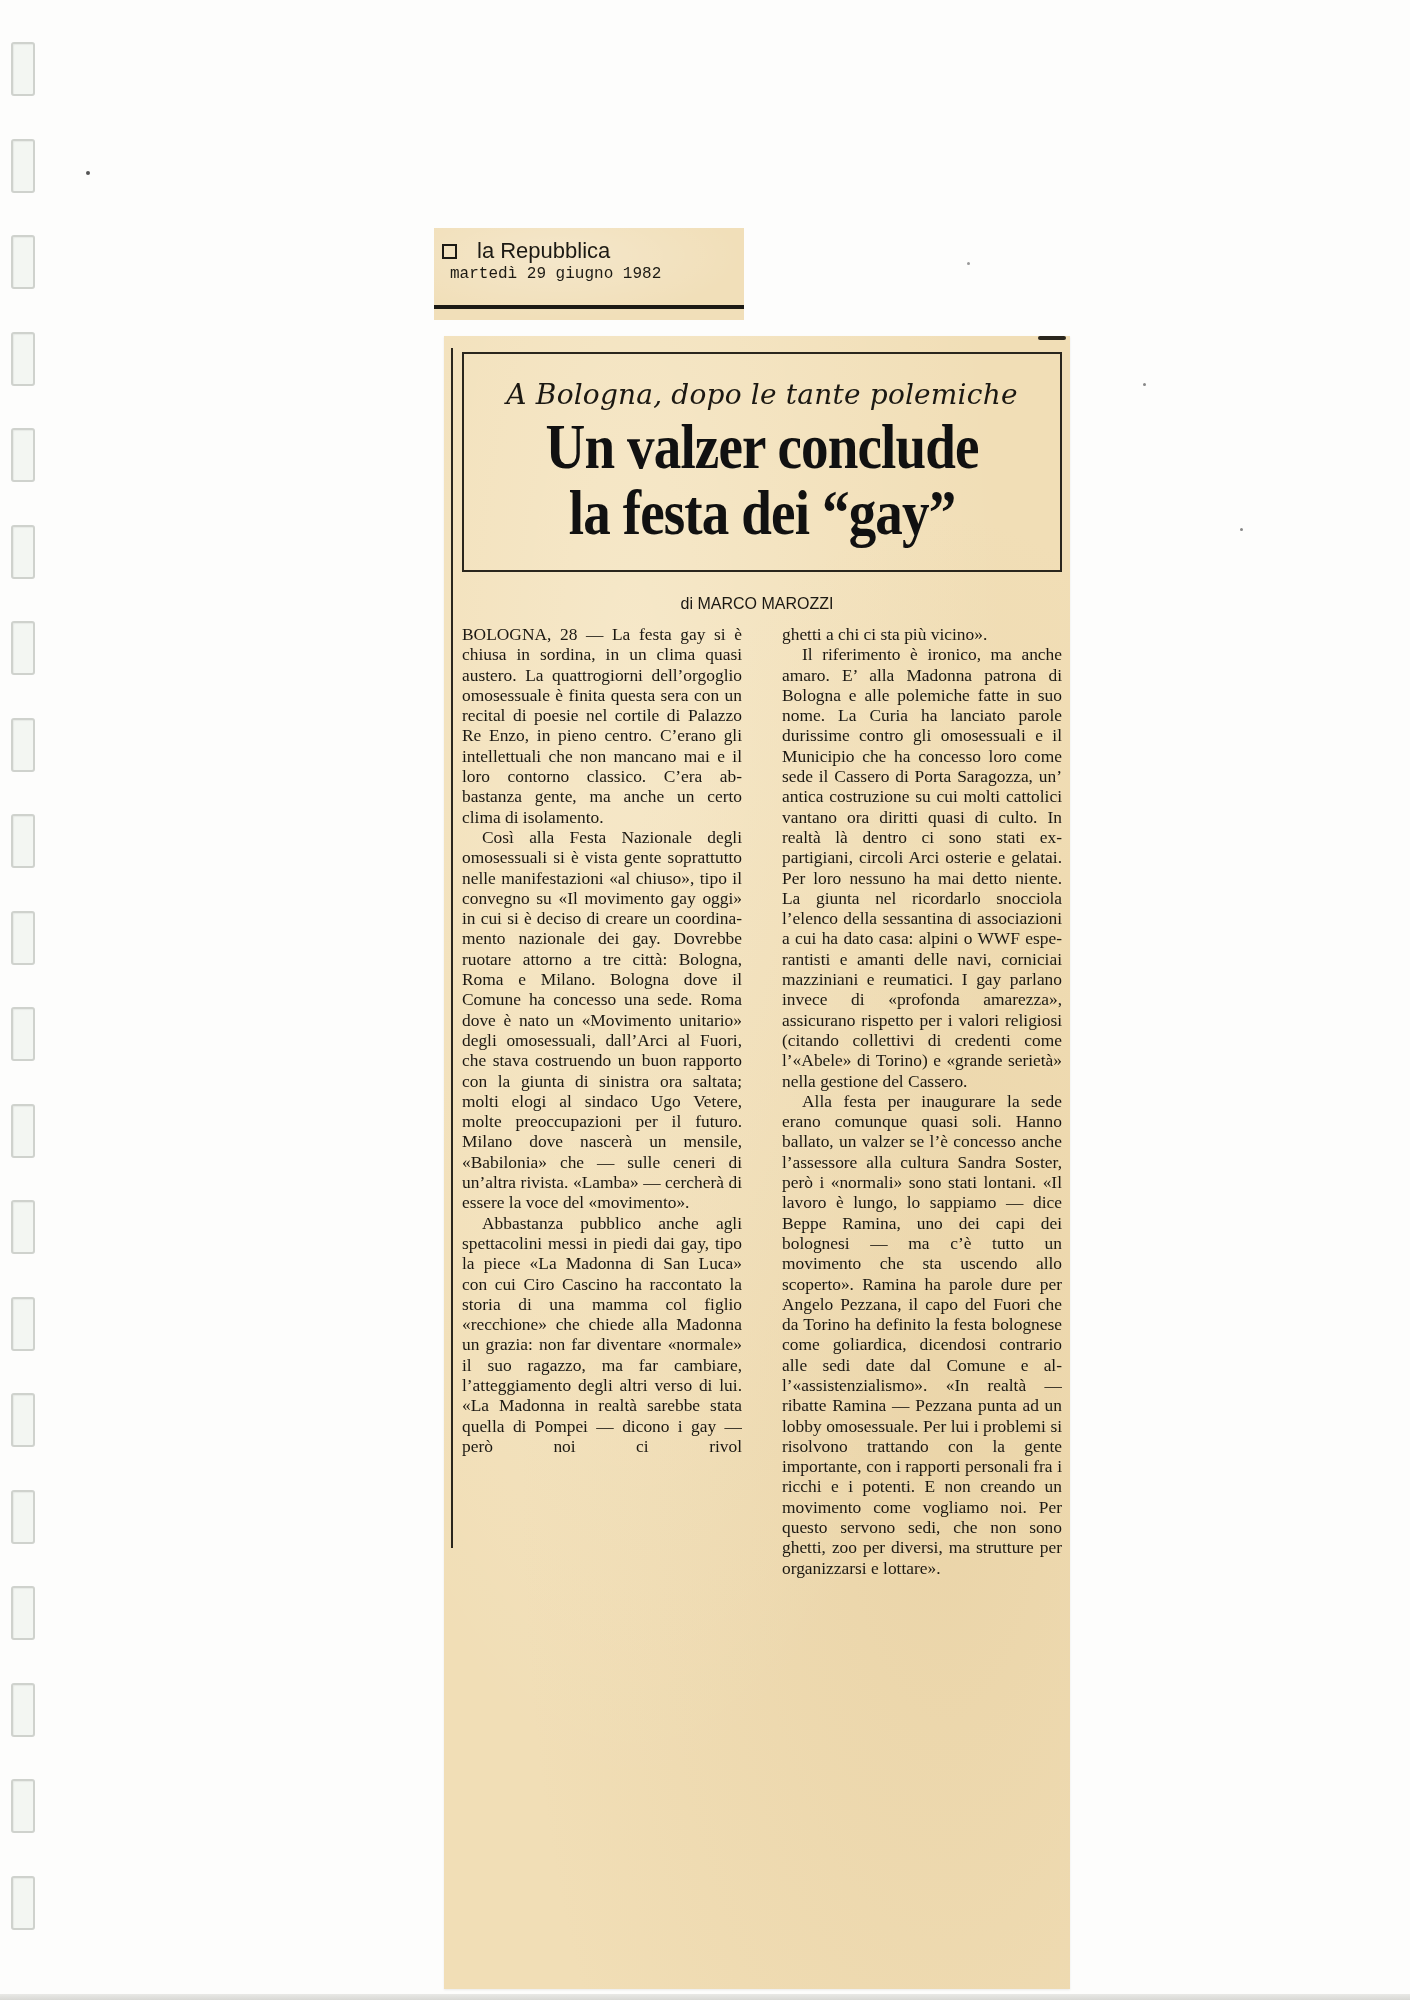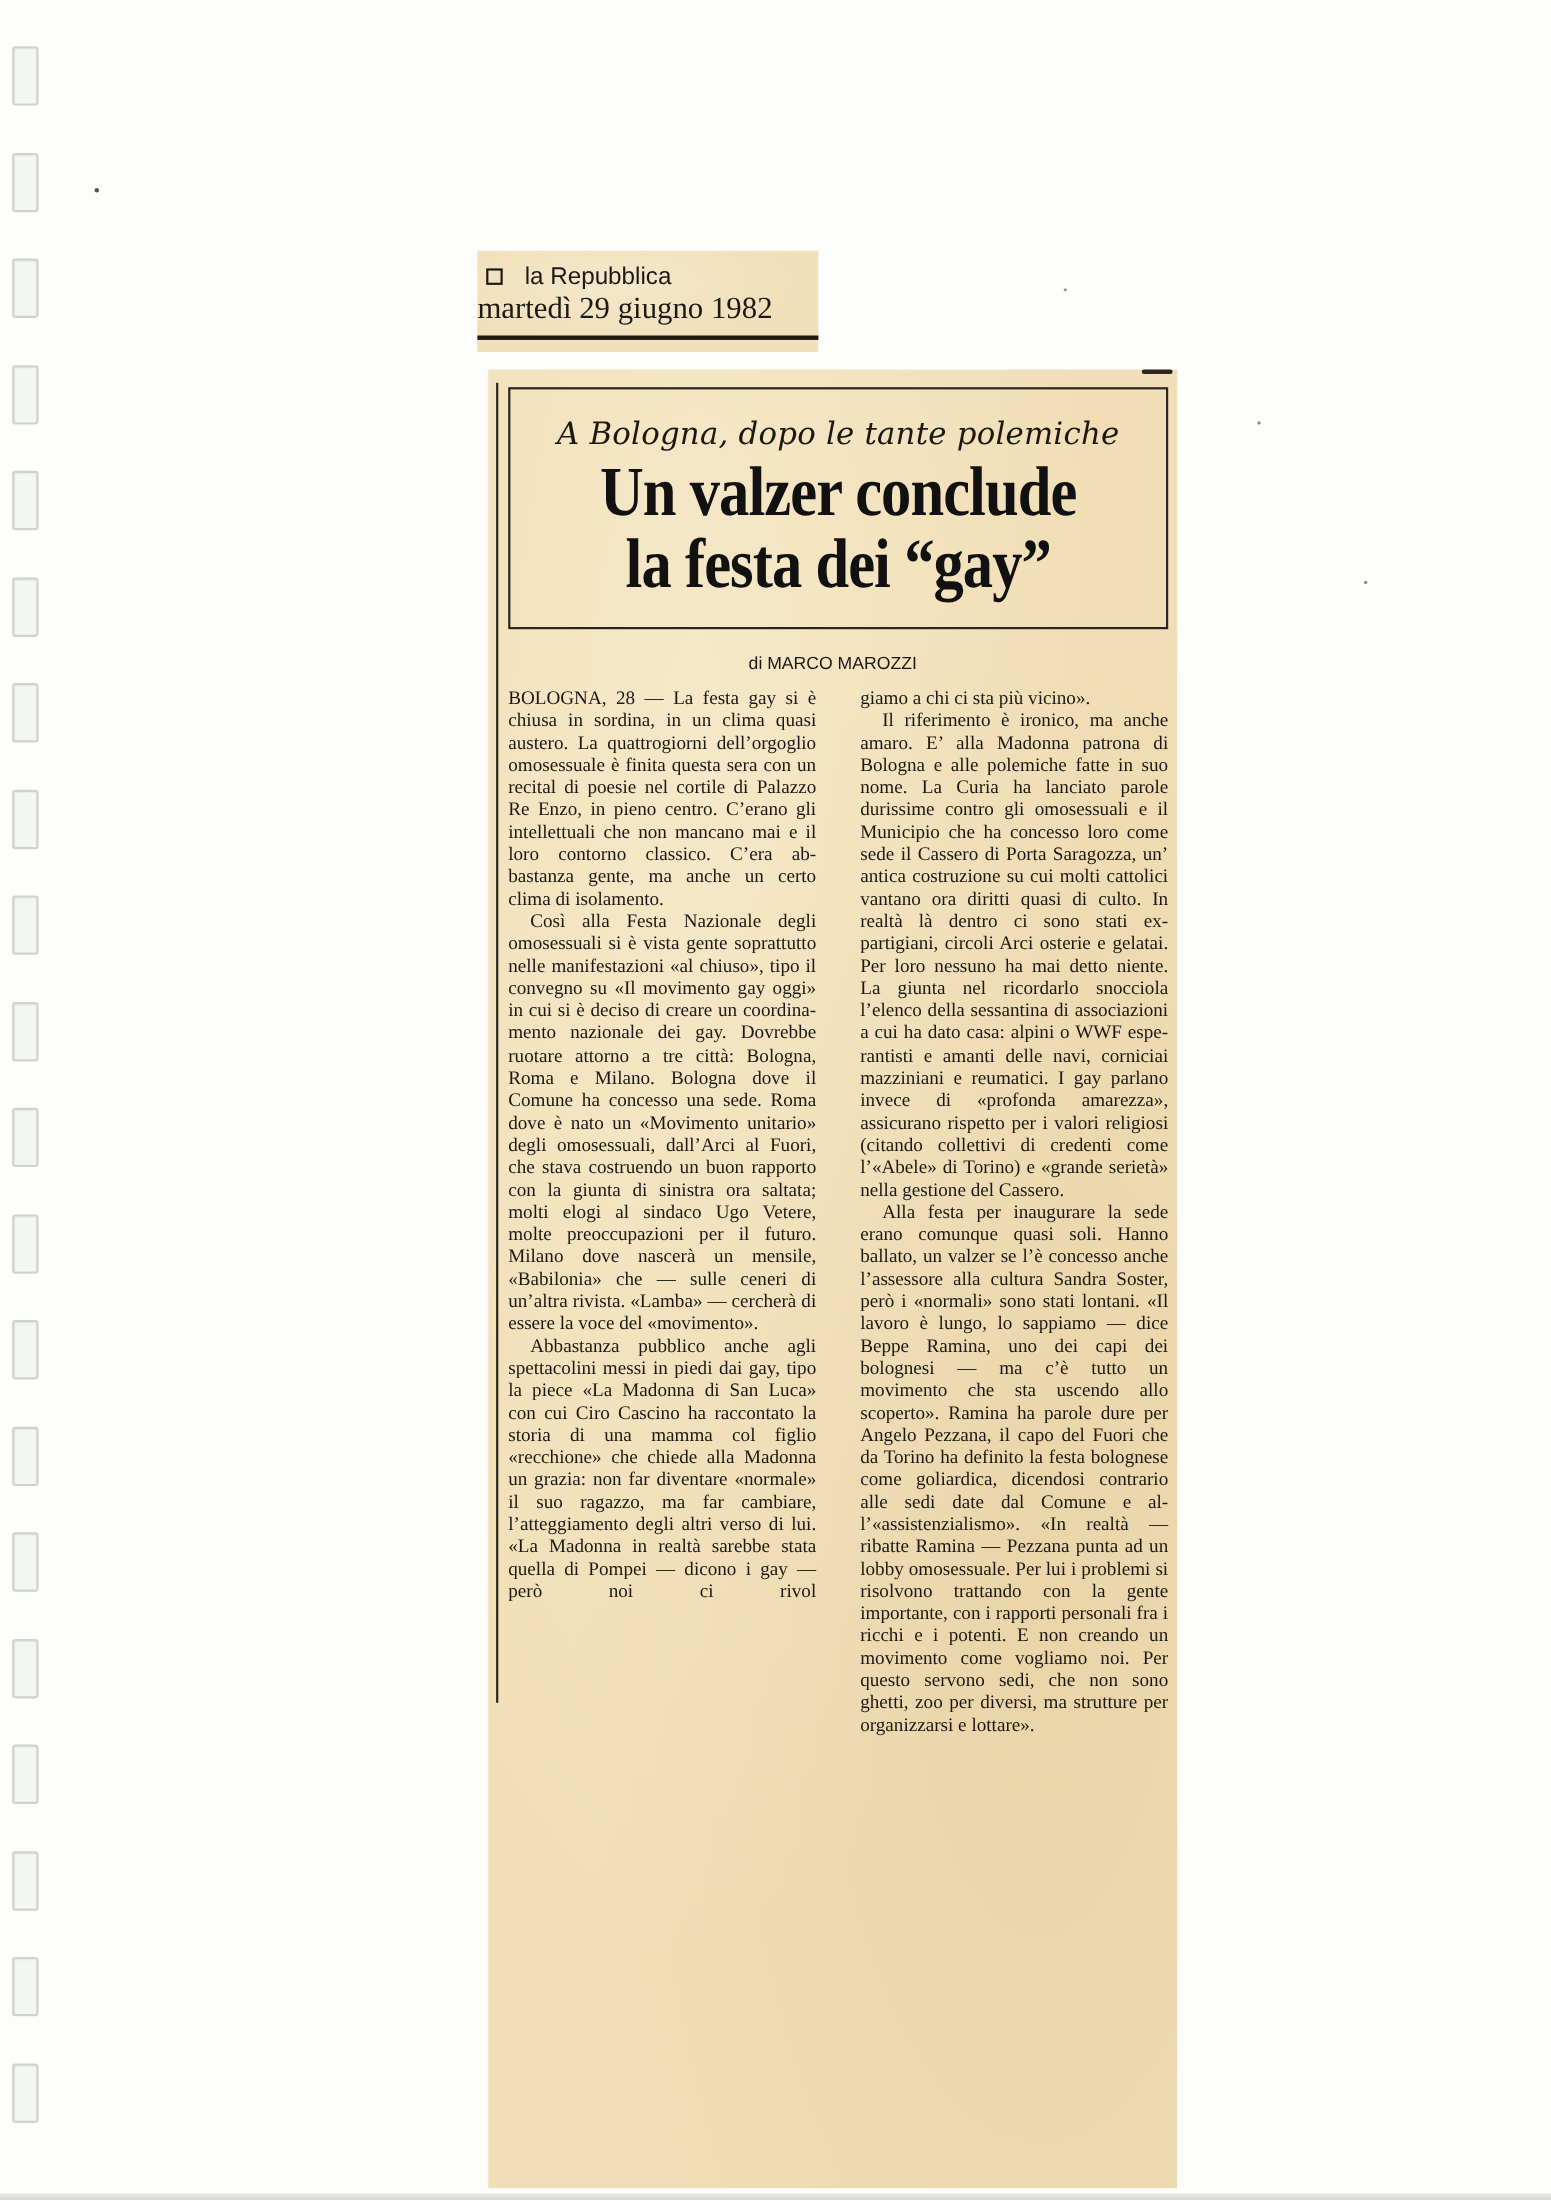--- a/index.html
+++ b/index.html
@@ -67,24 +67,24 @@
     }
     .masthead-box {
       width: 15px;
       height: 15px;
       border: 2px solid #1c1a14;
       margin-right: 20px;
       box-sizing: border-box;
     }
     .masthead-date {
       position: absolute;
-      left: 0;
+      left: 16px;
       top: 37px;
-      font-family: Liberation Serif, serif;
-      font-size: 28px;
+      font-family: Liberation Mono, monospace;
+      font-size: 16px;
       color: #1c1a14;
       white-space: nowrap;
     }
     .masthead-rule {
       position: absolute;
       left: 0;
       top: 77px;
       width: 310px;
       height: 4px;
       background: #1c1a14;
@@ -247,20 +247,20 @@
 
   <div class="byline">di MARCO MAROZZI</div>
 
   <div class="columns">
     <div class="column">
       <p class="para first">BOLOGNA, 28 — La festa gay si è chiusa in sordina, in un clima quasi austero. La quattrogiorni dell’orgoglio omosessuale è finita questa sera con un recital di poe­sie nel cortile di Palazzo Re Enzo, in pieno centro. C’erano gli intel­lettuali che non mancano mai e il loro contorno classico. C’era ab­bastanza gente, ma anche un cer­to clima di isolamento.</p>
       <p class="para indent">Così alla Festa Nazionale degli omosessuali si è vista gente so­prattutto nelle manifestazioni «al chiuso», tipo il convegno su «Il movimento gay oggi» in cui si è deciso di creare un coordina­mento nazionale dei gay. Do­vrebbe ruotare attorno a tre città: Bologna, Roma e Milano. Bolo­gna dove il Comune ha concesso una sede. Roma dove è nato un «Movimento unitario» degli omo­sessuali, dall’Arci al Fuori, che stava costruendo un buon rap­porto con la giunta di sinistra ora saltata; molti elogi al sindaco Ugo Vetere, molte preoccupazioni per il futuro. Milano dove nasce­rà un mensile, «Babilonia» che — sulle ceneri di un’altra rivista. «Lamba» — cercherà di essere la voce del «movimento».</p>
       <p class="para indent" style="text-align-last: justify;">Abbastanza pubblico anche a­gli spettacolini messi in piedi dai gay, tipo la piece «La Madonna di San Luca» con cui Ciro Cascino ha raccontato la storia di una mamma col figlio «recchione» che chiede alla Madonna un gra­zia: non far diventare «normale» il suo ragazzo, ma far cambiare, l’atteggiamento degli altri verso di lui. «La Madonna in realtà sa­rebbe stata quella di Pompei — dicono i gay — però noi ci rivol­</p>
     </div>
     <div class="column">
-      <p class="para first">giamo a chi ci sta più vicino».</p>
+      <p class="para first">ghetti a chi ci sta più vicino».</p>
       <p class="para indent">Il riferimento è ironico, ma an­che amaro. E’ alla Madonna pa­trona di Bologna e alle polemiche fatte in suo nome. La Curia ha lanciato parole durissime contro gli omosessuali e il Municipio che ha concesso loro come sede il Cassero di Porta Saragozza, un’ antica costruzione su cui molti cattolici vantano ora diritti quasi di culto. In realtà là dentro ci so­no stati ex-partigiani, circoli Arci osterie e gelatai. Per loro nessuno ha mai detto niente. La giunta nel ricordarlo snocciola l’elenco del­la sessantina di associazioni a cui ha dato casa: alpini o WWF espe­rantisti e amanti delle navi, corni­ciai mazziniani e reumatici. I gay parlano invece di «profonda a­marezza», assicurano rispetto per i valori religiosi (citando col­lettivi di credenti come l’«Abele» di Torino) e «grande serietà» nel­la gestione del Cassero.</p>
       <p class="para indent">Alla festa per inaugurare la se­de erano comunque quasi soli. Hanno ballato, un valzer se l’è concesso anche l’assessore alla cultura Sandra Soster, però i «normali» sono stati lontani. «Il lavoro è lungo, lo sappiamo — di­ce Beppe Ramina, uno dei capi dei bolognesi — ma c’è tutto un movimento che sta uscendo allo scoperto». Ramina ha parole du­re per Angelo Pezzana, il capo del Fuori che da Torino ha definito la festa bolognese come goliardica, dicendosi contrario alle sedi date dal Comune e al­l’«assistenzialismo». «In realtà — ribatte Ramina — Pezzana punta ad un lobby omosessuale. Per lui i problemi si risolvono trattando con la gente importante, con i rapporti personali fra i ricchi e i potenti. E non creando un movi­mento come vogliamo noi. Per questo servono sedi, che non so­no ghetti, zoo per diversi, ma strutture per organizzarsi e lotta­re».</p>
     </div>
   </div>
 </div>
 
 <div class="page-edge"></div>
 
 </body></html>

